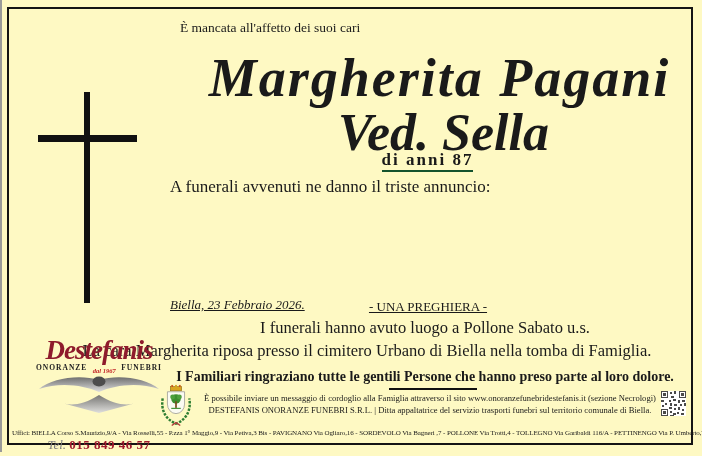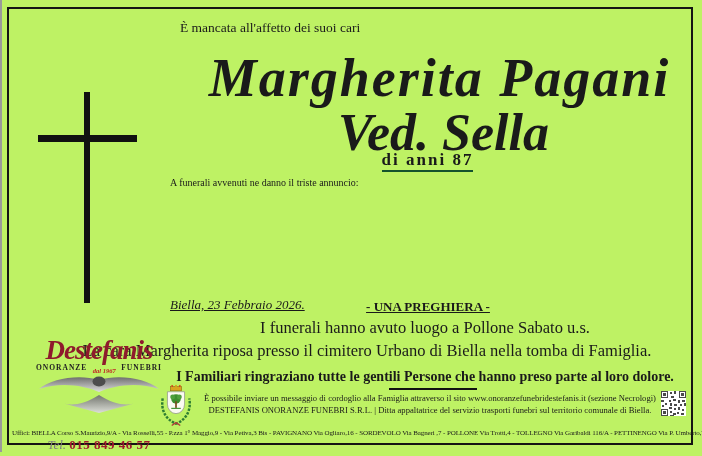--- a/index.html
+++ b/index.html
@@ -1,37 +1,37 @@
 <!DOCTYPE html>
 <html><head>
 <meta charset="utf-8">
 <style>
   html,body{margin:0;padding:0;background:#fff;}
   .page{
-    position:relative;width:702px;height:456px;background:#bef264;overflow:hidden;
+    position:relative;width:702px;height:456px;background:#fef9c3;overflow:hidden;
     font-family:"Liberation Serif","DejaVu Serif",serif;color:#1a1a1a;
   }
   .scan-edge{position:absolute;left:0;top:0;width:2px;height:452px;background:#9a9a9a;}
   .frame{position:absolute;left:7px;top:7px;width:682px;height:434px;border:2px solid #141414;}
   .abs{position:absolute;}
 
   
   .cross-v{position:absolute;left:84px;top:92px;width:6px;height:211px;background:#111;}
   .cross-h{position:absolute;left:38px;top:135px;width:99px;height:7px;background:#111;}
 
   .intro{left:180px;top:20px;font-size:13.5px;}
   .name{left:155px;top:38px;width:545px;text-align:center;font-size:54px;font-weight:bold;font-style:italic;letter-spacing:2px;line-height:56px;margin:12px;}
   .honorific{left:155px;top:96px;width:545px;text-align:center;font-size:52px;font-weight:bold;font-style:italic;line-height:42px;margin:16px;}
   .age{left:155px;top:150px;width:545px;text-align:center;font-size:17px;font-weight:bold;letter-spacing:2px;}
   .age span{border-bottom:2px solid #14532d;padding-bottom:1px;}
-  .announce{left:170px;top:177px;font-size:10px;}
+  .announce{left:170px;top:177px;font-size:17px;}
   .family{left:170px;top:193px;font-size:15.5px;line-height:22px;}
   .family .indent{padding-left:57px;}
   .dateline{left:170px;top:297px;font-size:13px;font-style:italic;text-decoration:underline;}
-  .prayer{left:330px;top:299px;width:196px;text-align:center;font-size:13px;text-decoration:underline;font-weight:bold;}
+  .prayer{left:330px;top:299px;width:196px;text-align:center;font-size:13px;text-decoration:underline;}
   .funeral1{left:120px;top:318px;width:612px;text-align:center;font-size:16.5px;}
   .funeral1{width:610px;}
   .funeral2{left:35px;top:341px;width:664px;text-align:center;font-size:16.5px;}
   .thanks{left:145px;top:369px;width:560px;text-align:center;font-size:14px;font-weight:bold;}
   .divider{left:389px;top:388px;width:88px;height:2px;background:#111;}
 
   
   .logo{left:36px;top:338px;width:126px;text-align:center;}
   .logo-name{font-size:27px;font-weight:bold;font-style:italic;color:#8e1b2c;letter-spacing:-1px;line-height:24px;}
   .logo-words{display:flex;justify-content:space-between;align-items:flex-start;font-size:7.5px;font-weight:bold;letter-spacing:1px;color:#222;margin-top:1px;}

